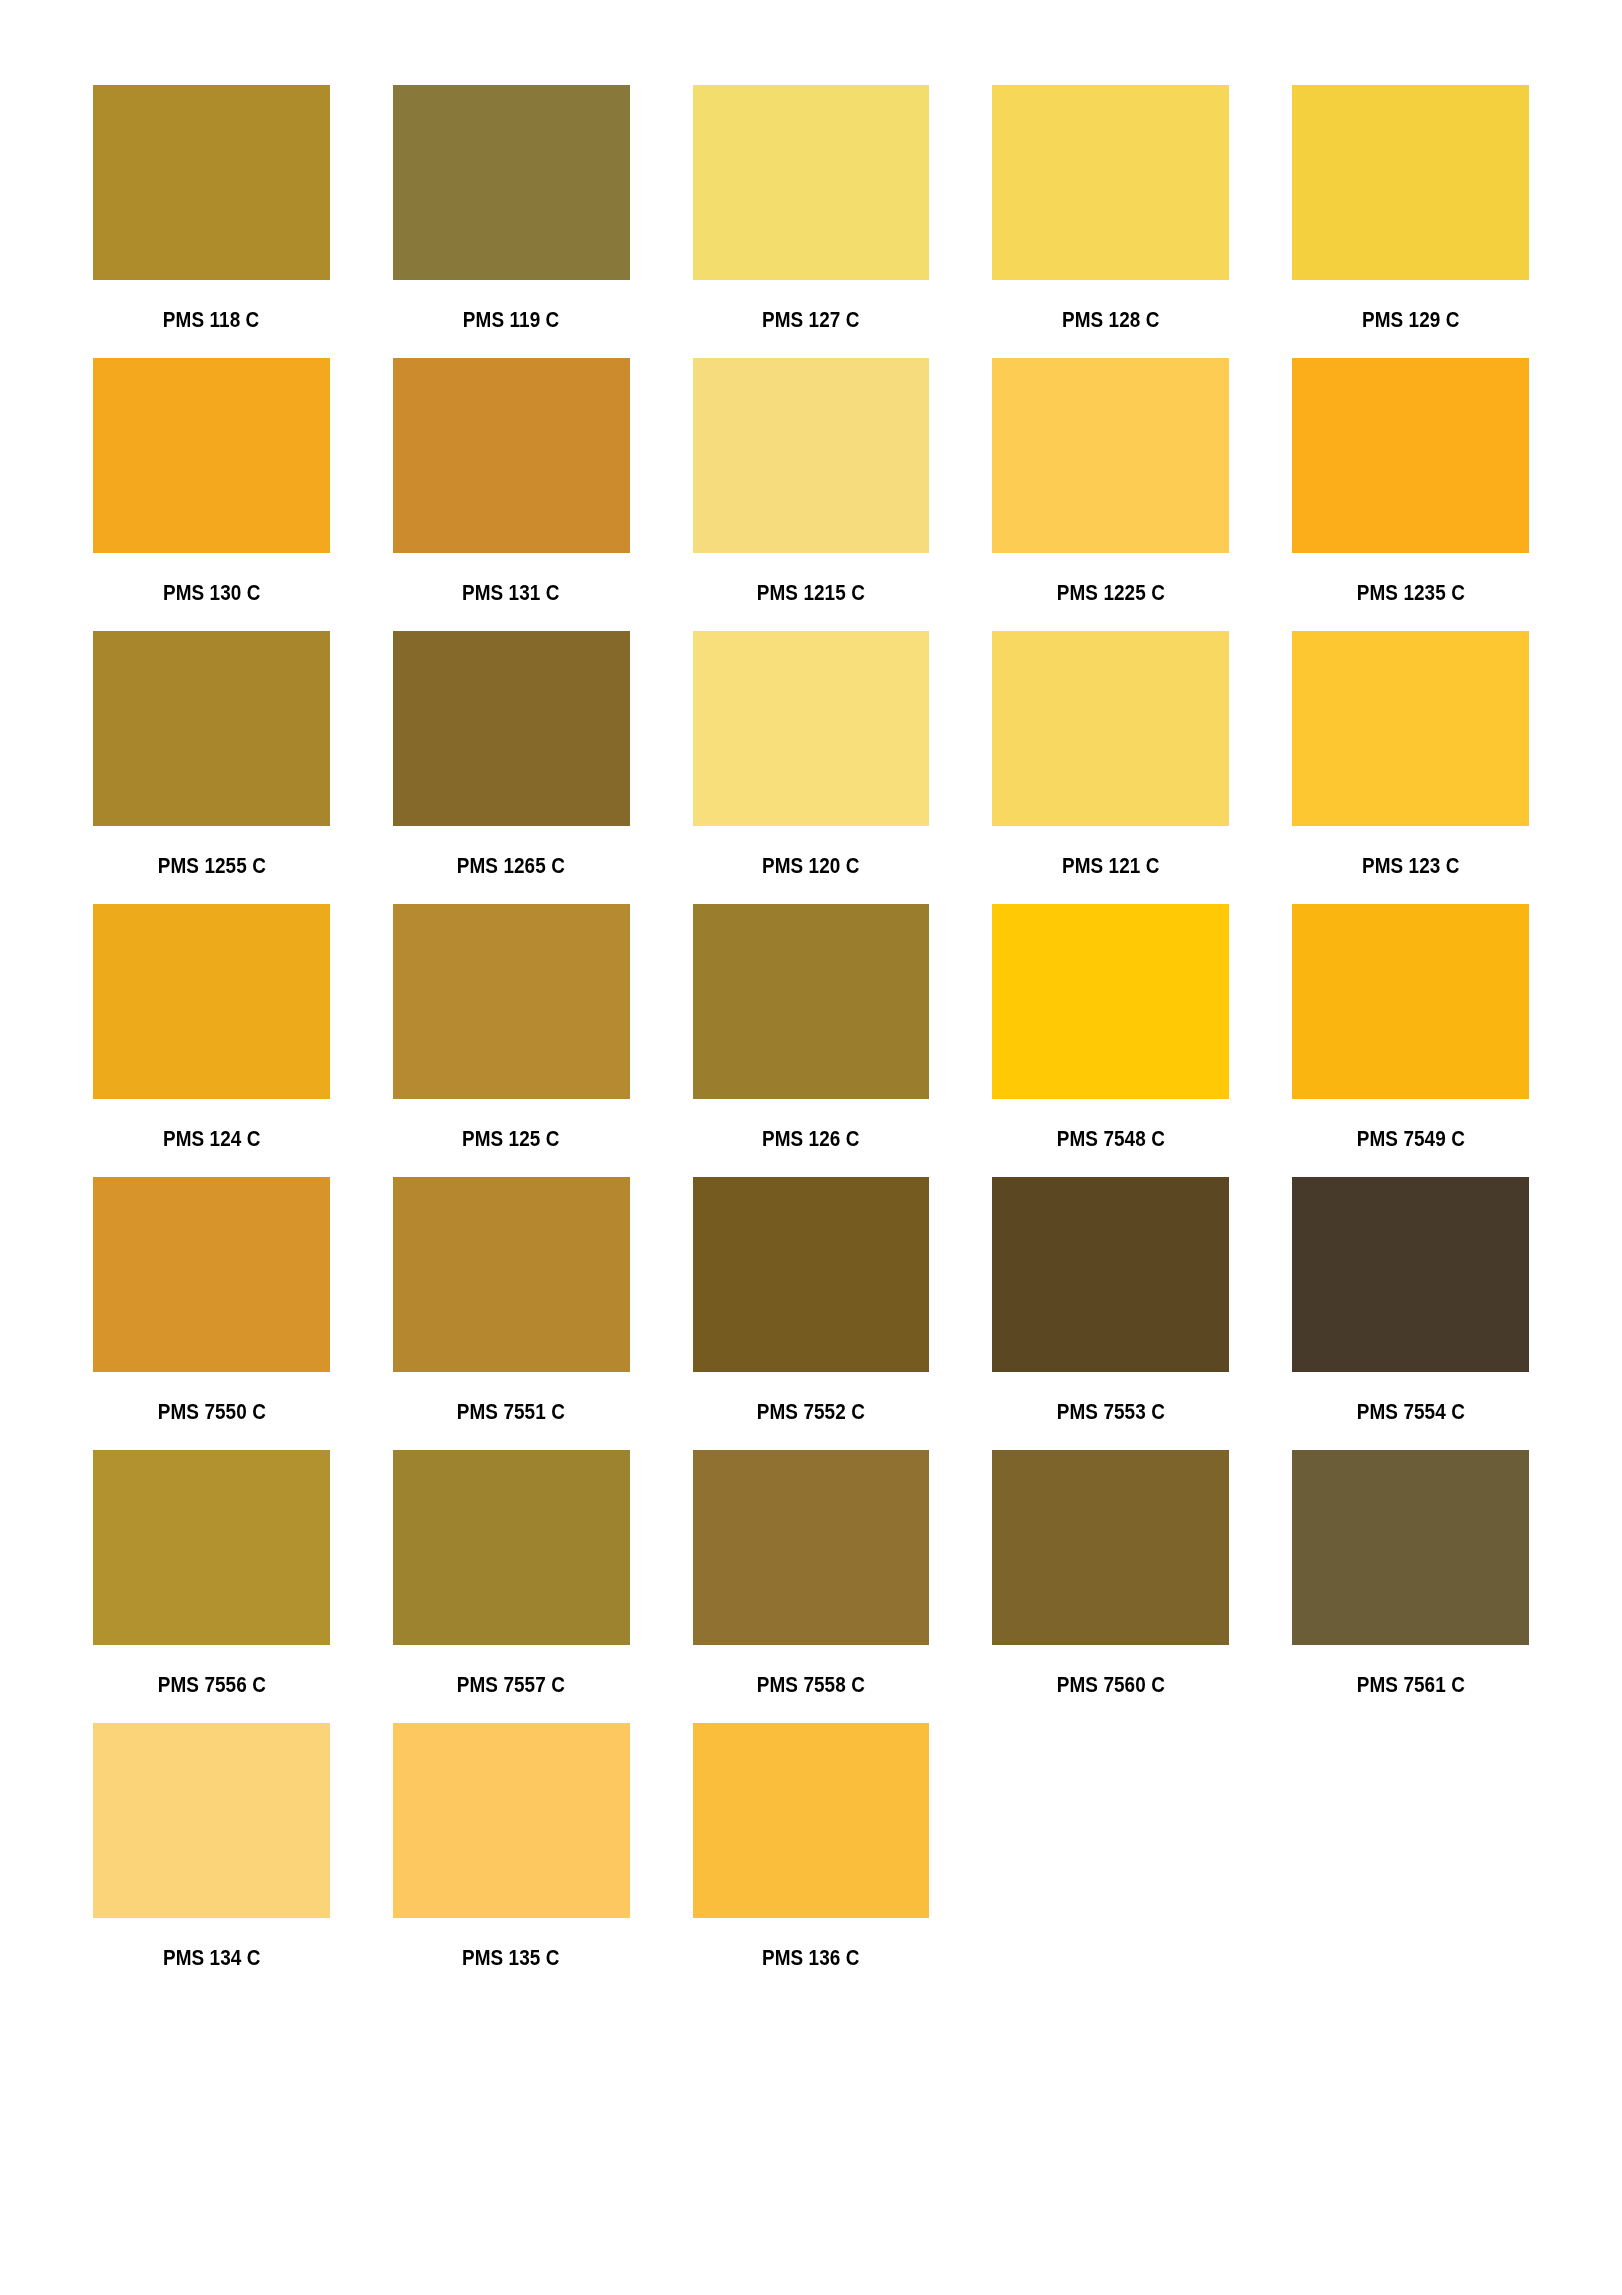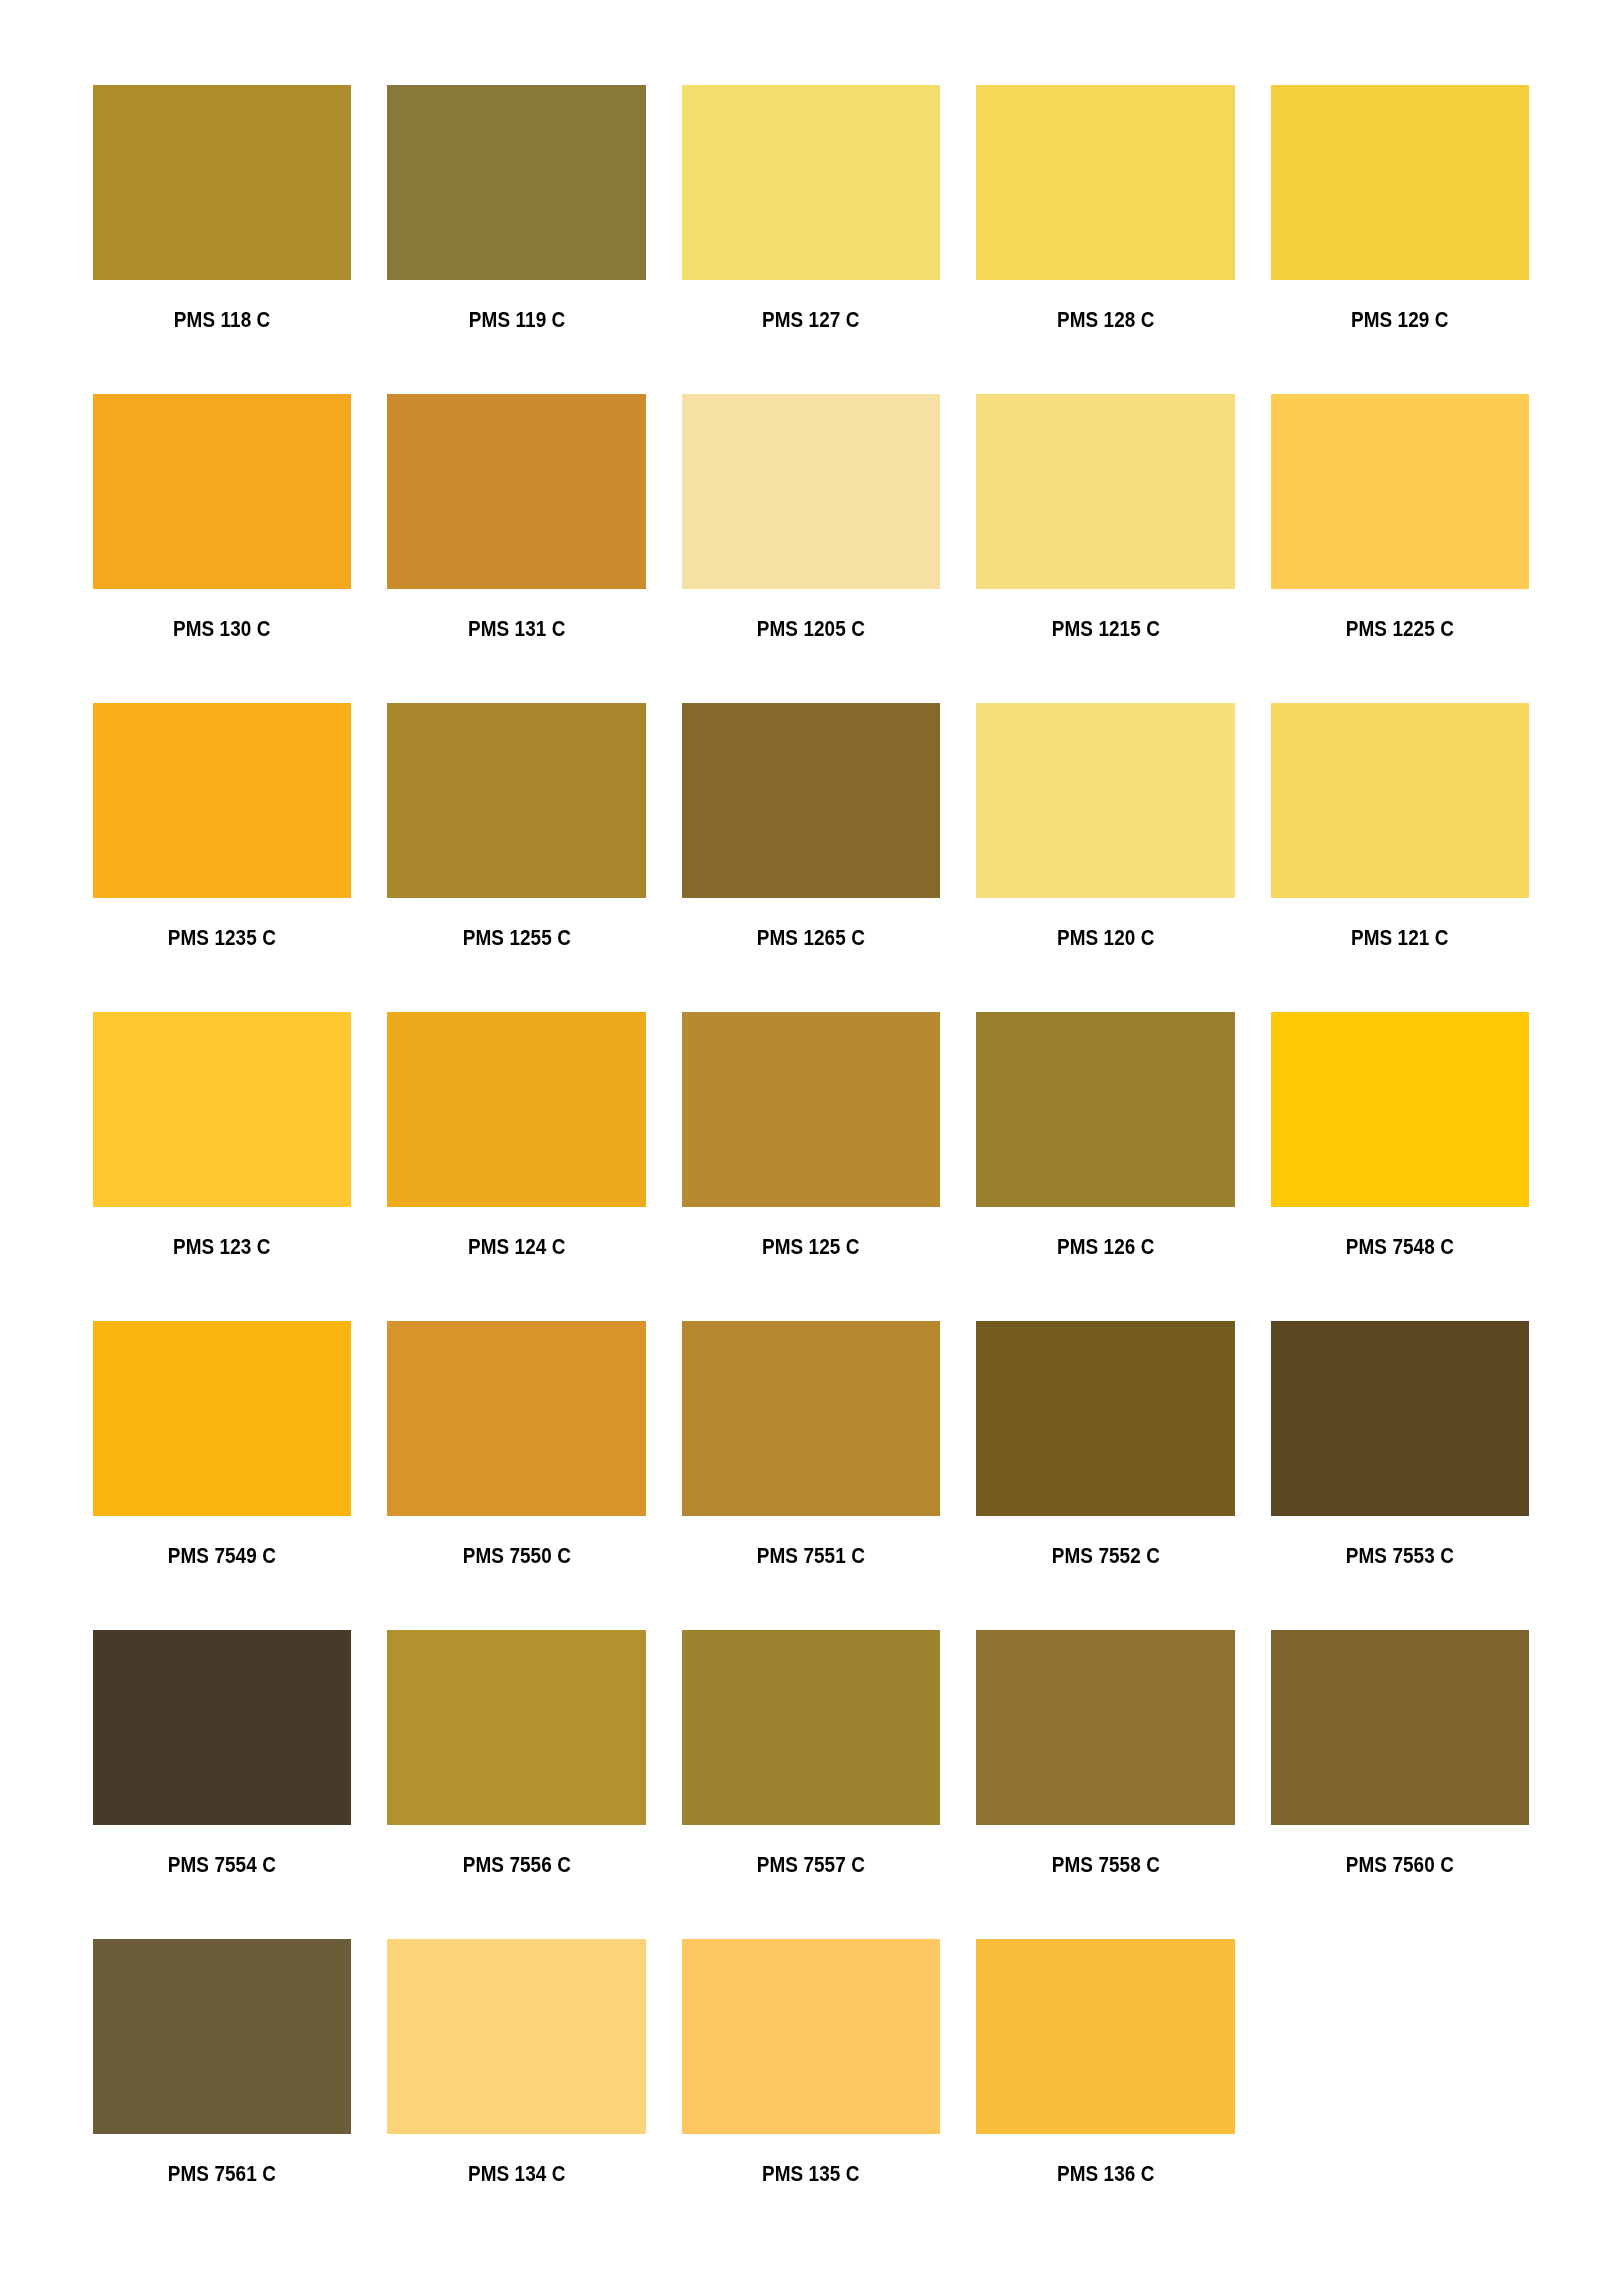--- a/index.html
+++ b/index.html
@@ -26,21 +26,20 @@
     justify-content: flex-start;
   }
 
   .swatch-grid {
     display: grid;
     grid-template-columns: repeat(5, 1fr);
     grid-auto-rows: 273px;
     column-gap: 63px;
     row-gap: 0px;
     width: 100%;
-    gap: 36px;
   }
 
   .swatch-cell {
     display: flex;
     flex-direction: column;
     align-items: center;
     justify-content: flex-start;
   }
 
   .swatch-chip {
@@ -89,24 +88,20 @@
       </div>
       <div class="swatch-cell">
         <div class="swatch-chip" style="background-color: rgb(244, 168, 29);"></div>
         <div class="swatch-label">PMS 130 C</div>
       </div>
       <div class="swatch-cell">
         <div class="swatch-chip" style="background-color: rgb(204, 139, 44);"></div>
         <div class="swatch-label">PMS 131 C</div>
       </div>
       <div class="swatch-cell">
-        <div class="swatch-chip" style="background-color: rgb(245, 225, 164);"></div>
-        <div class="swatch-label">PMS 1205 C</div>
-      </div>
-      <div class="swatch-cell">
         <div class="swatch-chip" style="background-color: rgb(247, 220, 126);"></div>
         <div class="swatch-label">PMS 1215 C</div>
       </div>
       <div class="swatch-cell">
         <div class="swatch-chip" style="background-color: rgb(252, 204, 83);"></div>
         <div class="swatch-label">PMS 1225 C</div>
       </div>
       <div class="swatch-cell">
         <div class="swatch-chip" style="background-color: rgb(251, 174, 26);"></div>
         <div class="swatch-label">PMS 1235 C</div>

